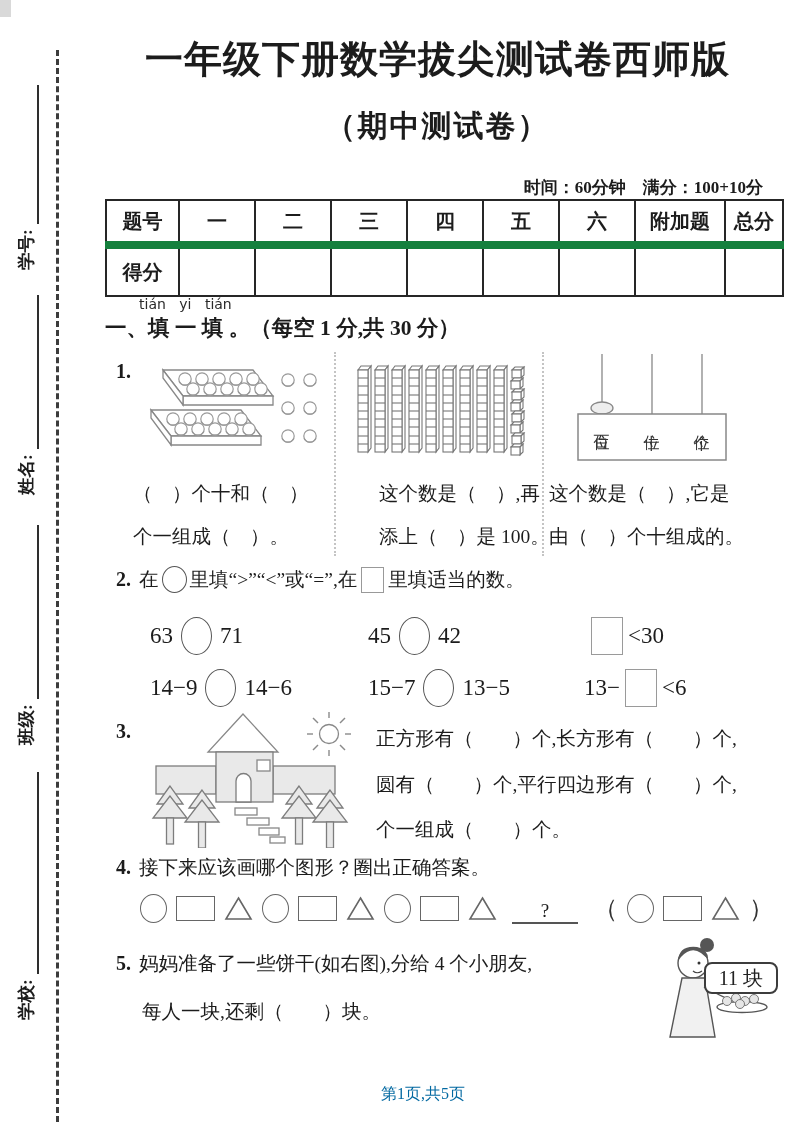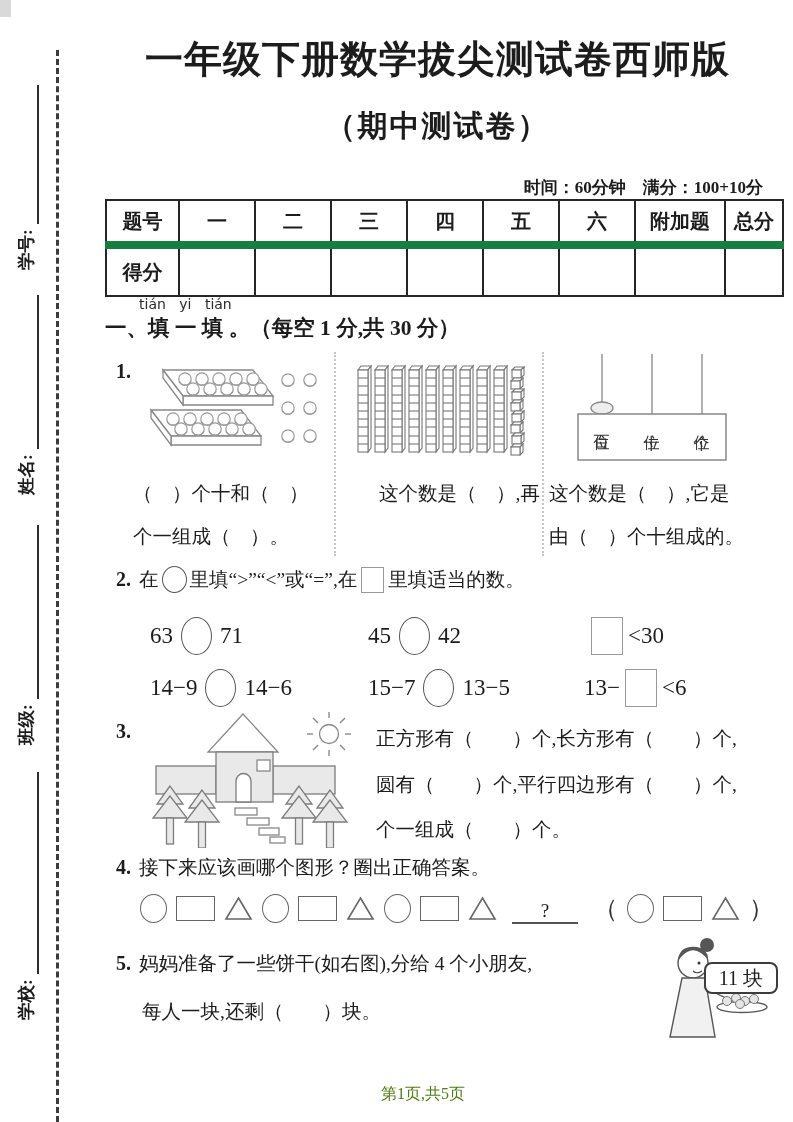--- a/index.html
+++ b/index.html
@@ -47,21 +47,21 @@
 
   .q3t { position:absolute; left:376px; top:716px; font-size:19.5px; line-height:45.5px; white-space:nowrap; }
 
   .q4-shapes { position:absolute; left:140px; top:892px; display:flex; align-items:center; gap:9px; }
   .p4-circle { width:25px; height:27px; border:1.6px solid #666; border-radius:50%; flex:none; }
   .p4-rect { width:37px; height:23px; border:1.6px solid #666; flex:none; }
   .q4-blank { display:inline-flex; width:66px; height:28px; border-bottom:2px solid #555;
               justify-content:center; align-items:flex-end; font-size:19px; margin:0 6px; flex:none; }
   .paren { font-size:25px; color:#333; }
 
-  .footer { position:absolute; left:53px; right:0; top:1084px; text-align:center; font-size:16px; color:#4d7c0f; }
+  .footer { position:absolute; left:53px; right:0; top:1084px; text-align:center; font-size:16px; color:#0369a1; }
 
   svg { display:block; }
   .sketch { stroke:#888; fill:#fff; stroke-width:1.3; }
   .sketch-fill { stroke:#7d7d7d; fill:#e9e9e9; stroke-width:1.3; }
   .vlabel { writing-mode:vertical-rl; text-orientation:upright; font-size:16px; fill:#333;
             font-family:"Liberation Serif",serif; }
 </style>
 </head>
 <body>
 
@@ -229,20 +229,21 @@
     <text class="vlabel" x="80" y="70">十位</text>
     <text class="vlabel" x="130" y="70">个位</text>
   </svg>
 
   <div class="q1t" style="left:133px;">
     <div>（　）个十和（　）</div>
     <div>个一组成（　）。</div>
   </div>
   <div class="q1t" style="left:347px;margin-left:32px;">
     <div>这个数是（　）,再</div>
+    <div>添上（　）是 100。</div>
   </div>
   <div class="q1t" style="left:549px;">
     <div>这个数是（　）,它是</div>
     <div>由（　）个十组成的。</div>
   </div>
 
   <div class="qrow" style="left:116px; top:566px;">
     <span class="qnum">2.</span>
     <span>在</span>
     <span class="inline-circle"></span>

